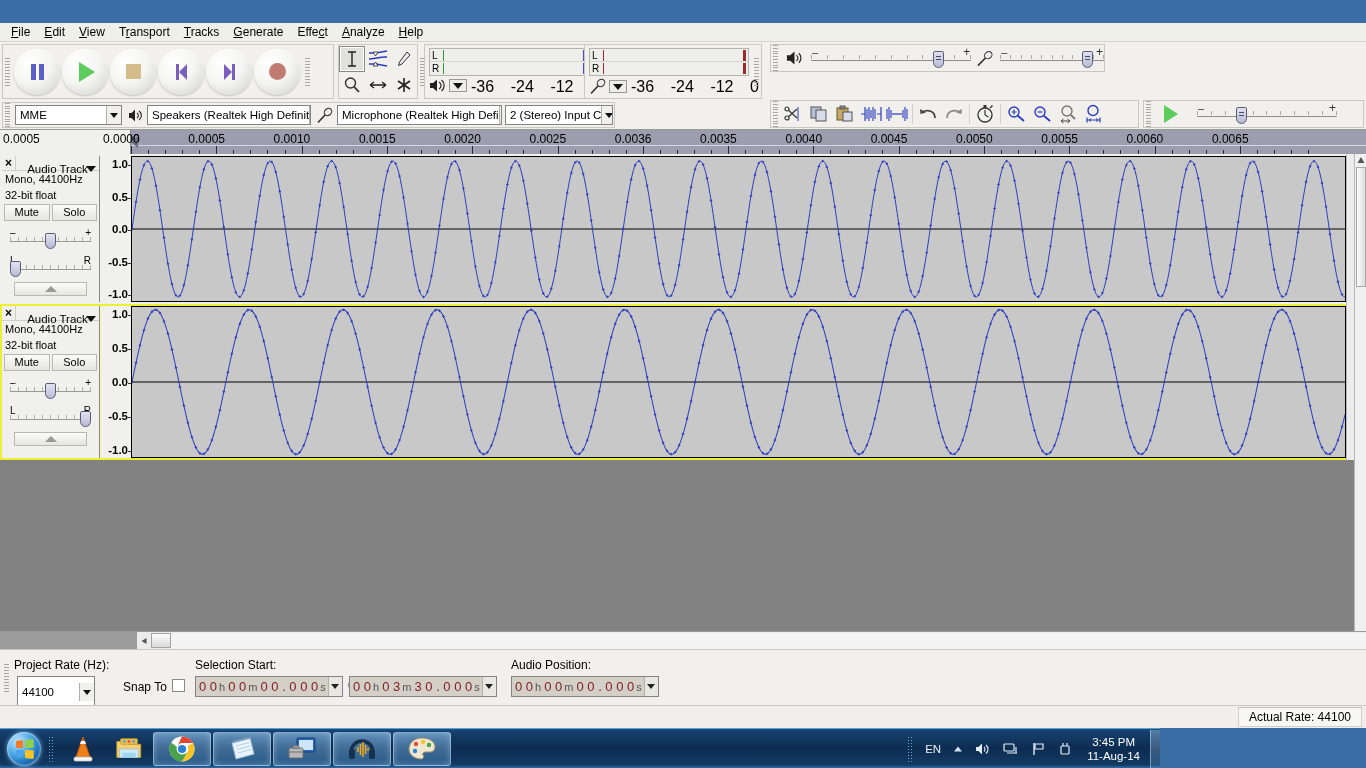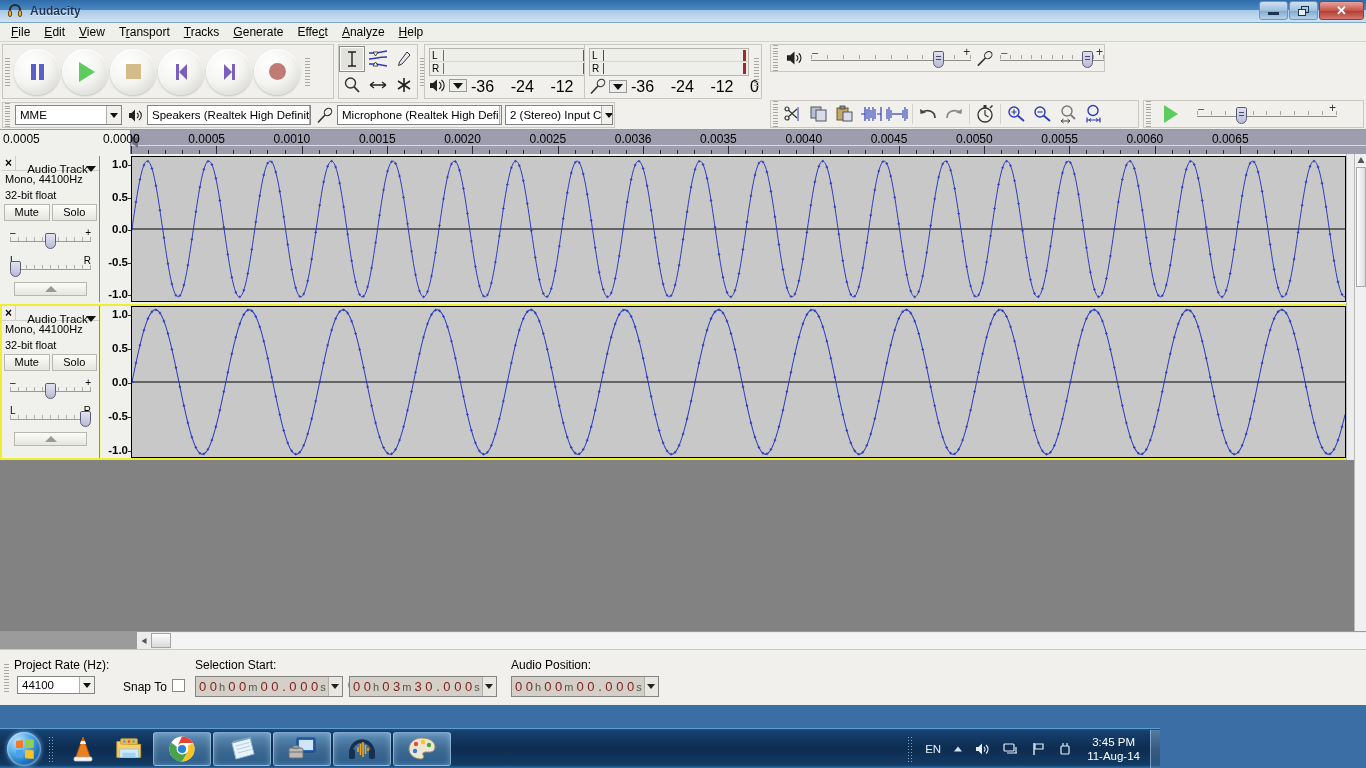--- a/index.html
+++ b/index.html
@@ -262,42 +262,20 @@
   .clock { text-align: center; color: #fff; font-size: 11.5px; line-height: 14px; padding: 0 8px; }
   .showdesk { width: 10px; height: 38px; margin-left: 2px;
      background: linear-gradient(to bottom, rgba(200,230,255,.35), rgba(120,180,230,.2));
      border-left: 1px solid rgba(190,225,255,.5); }
 </style>
 </head>
 <body>
 
 <div id="app">
 
-  <div class="titlebar">
-    <div class="title-ico">
-      <div class="hp-band"></div>
-        <div class="hp-l"></div>
-        <div class="hp-r"></div>
-    </div>
-    <div class="title-text">Audacity</div>
-    <div class="win-btns">
-      <div class="win-btn">
-          <div class="minbar"></div>
-        </div>
-      <div class="win-btn">
-        <div class="restore-sq">
-            <i class="a"></i>
-            <i class="b"></i>
-          </div>
-      </div>
-      <div class="win-btn close">
-          <span class="glyph">✕</span>
-        </div>
-    </div>
-  </div>
 
   <div class="menubar">
     <div class="menu-item"><u>F</u><span></span>ile</div>
     <div class="menu-item"><u>E</u>dit</div>
     <div class="menu-item"><u>V</u>iew</div>
     <div class="menu-item">T<u>r</u>ansport</div>
     <div class="menu-item"><u>T</u>racks</div>
     <div class="menu-item"><u>G</u>enerate</div>
     <div class="menu-item">Effe<u>c</u>t</div>
     <div class="menu-item"><u>A</u>nalyze</div>
@@ -1650,21 +1628,21 @@
         <i></i>
         <i></i>
         <i></i>
         <i></i>
         <i></i>
         <i></i>
         <i></i>
       </div>
 
     <div class="lbl" style="position:absolute;left:14px;top:8px">Project Rate (Hz):</div>
-    <div class="sel-box" style="position:absolute;left:14px;top:26px;width:78px;height:18px">
+    <div class="sel-box" style="position:absolute;left:14px;top:26px;width:78px;height:32px">
       <span>44100</span>
       <span class="caret">
           <i></i>
         </span>
     </div>
 
     <div class="lbl" style="position:absolute;left:123px;top:30px">Snap To</div>
     <span class="cbox" style="position:absolute;left:172px;top:29px"></span>
 
     <div class="lbl" style="position:absolute;left:195px;top:8px">Selection Start:</div>
@@ -1704,20 +1682,24 @@
         <span class="d">0 0</span>
         <span class="u">m</span>
         <span class="d">0 0 . 0 0 0</span>
         <span class="u">s</span>
       <span class="sp">
           <i></i>
         </span>
     </div>
   </div>
 
+  <div class="statusbar">
+    <div class="status-cell"></div>
+    <div class="status-right">Actual Rate: 44100</div>
+  </div>
 
   <div class="taskbar">
     <div class="startorb">
       <div class="orb">
         <div class="flag">
           <i style="background:#f47a28"></i>
             <i style="background:#8fd14f"></i>
           <i style="background:#4aa3e8"></i>
             <i style="background:#f7c325"></i>
         </div>

